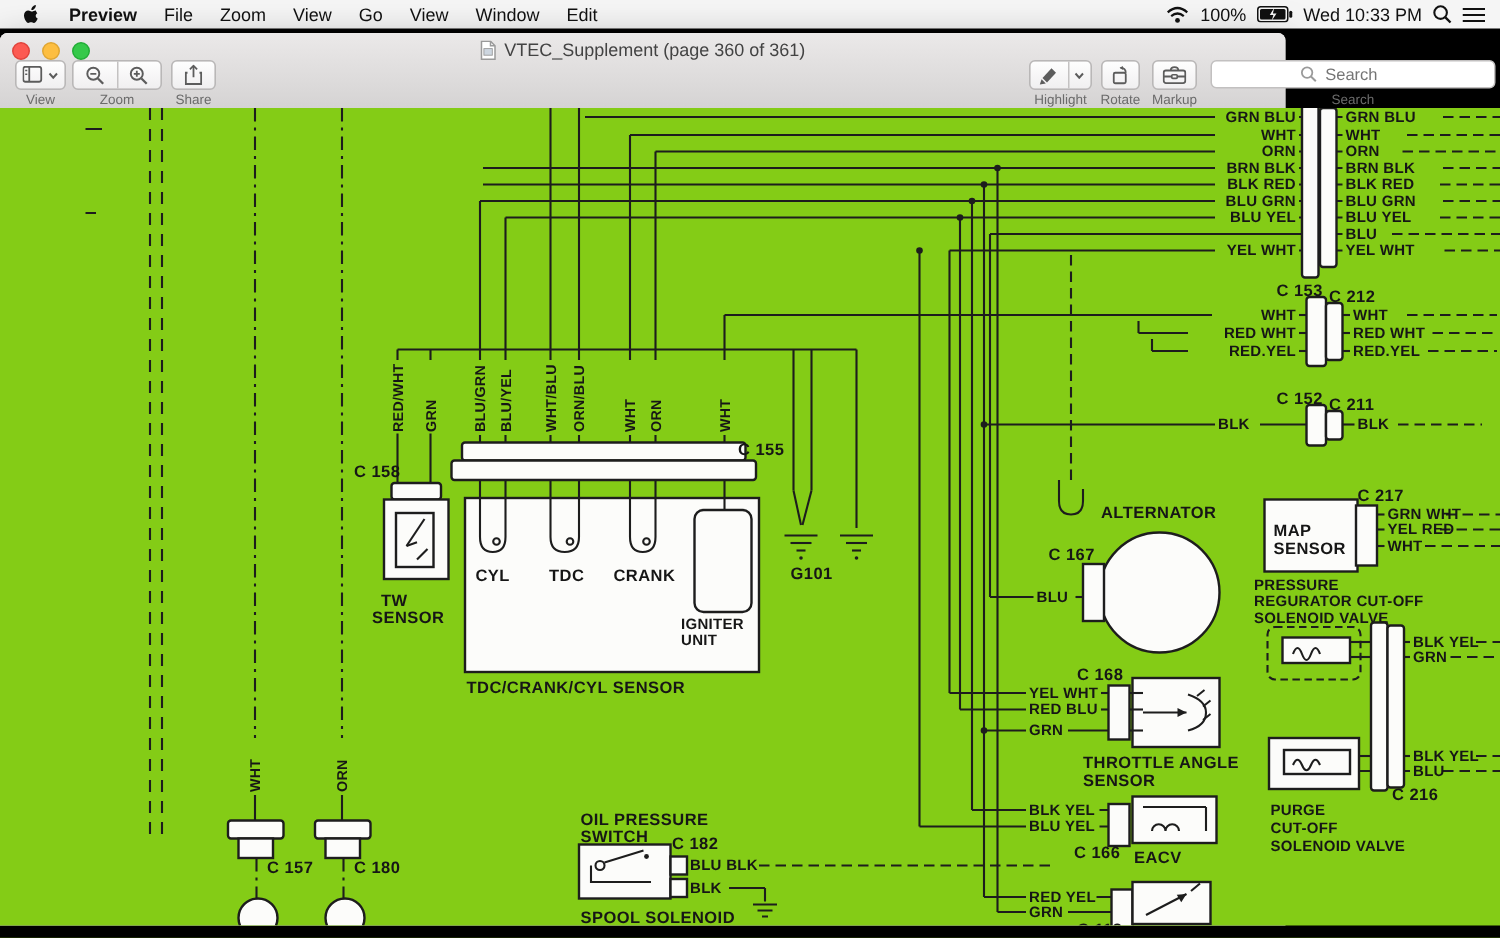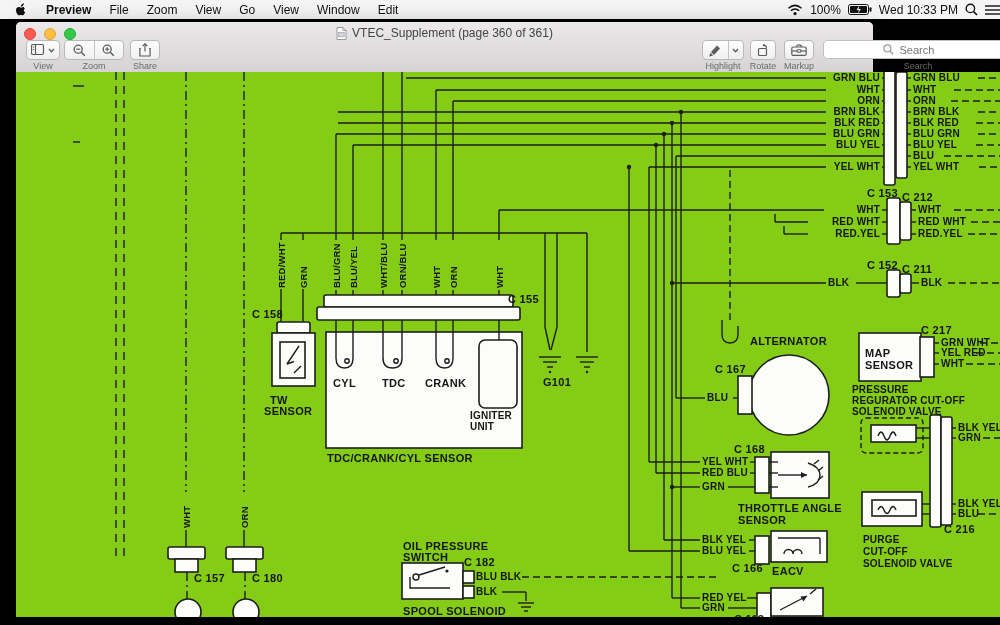--- a/index.html
+++ b/index.html
@@ -3,23 +3,23 @@
 <meta charset="utf-8">
 <style>
   html,body{margin:0;padding:0;background:#000;width:1000px;height:625px;overflow:hidden;
     font-family:"Liberation Sans",sans-serif;-webkit-font-smoothing:antialiased;}
   .menubar{position:absolute;top:0;left:0;width:1000px;height:19px;background:#f5f5f5;
     display:flex;align-items:center;font-size:12px;color:#111;}
   .menubar .left{display:flex;align-items:center;gap:0;}
   .menu-item{padding:0 9px;}
   .menu-item.app{font-weight:bold;}
   .apple{padding:0 10px 0 14px;display:flex;align-items:center;}
-  .menubar .right{margin-left:auto;display:flex;align-items:center;gap:7px;font-size:12px;}
+  .menubar .right{margin-left:auto;display:flex;align-items:center;gap:7px;padding-right:10px;font-size:12px;}
   .statusicon{display:flex;align-items:center;}
-  .window{position:absolute;top:22px;left:16px;width:857px;height:595px;border-radius:5px 5px 0 0;
+  .window{position:absolute;top:22px;left:0;width:857px;height:595px;border-radius:5px 5px 0 0;
     background:#fbfbfa;box-shadow:0 12px 30px rgba(0,0,0,.55);}
   .toolbar{position:absolute;top:0;left:0;right:0;height:50px;border-radius:5px 5px 0 0;
     background:linear-gradient(#ebe9e9,#d5d3d3);border-bottom:1px solid #a9a7a7;}
   .lights{position:absolute;top:6px;left:8px;display:flex;gap:8px;}
   .light{width:12px;height:12px;border-radius:50%;}
   .light.red{background:#fc5a52;border:1px solid #e0443c;box-sizing:border-box;}
   .light.yellow{background:#fdbe41;border:1px solid #e0a633;box-sizing:border-box;}
   .light.green{background:#35c94a;border:1px solid #23ad37;box-sizing:border-box;}
   .titlerow{position:absolute;top:3px;left:0;right:0;height:16px;display:flex;justify-content:center;
     align-items:center;gap:5px;font-size:12px;color:#434343;}

